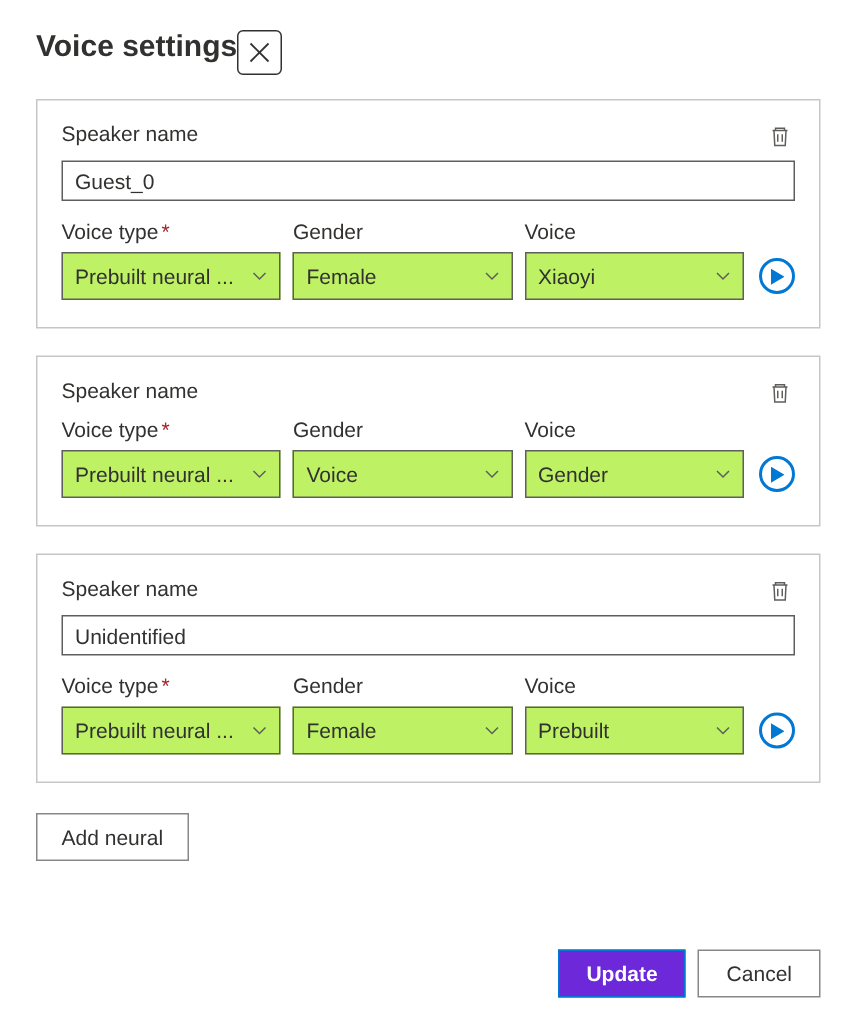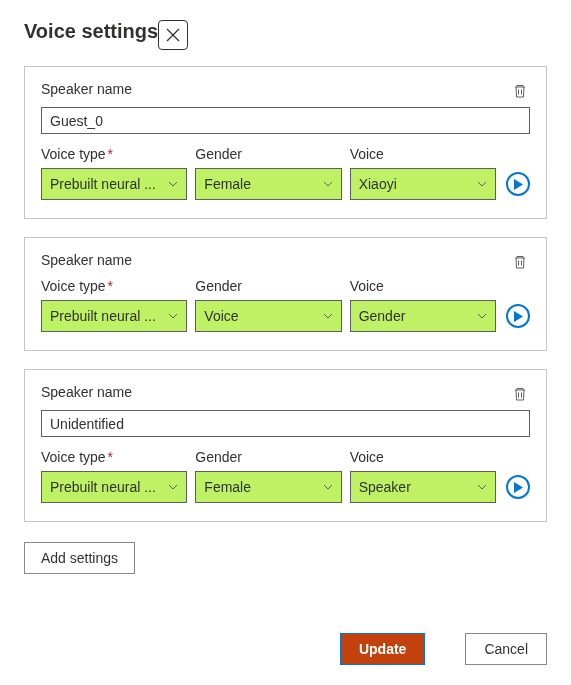--- a/index.html
+++ b/index.html
@@ -162,37 +162,36 @@
       position: absolute;
       bottom: 20px;
       right: 24px;
       display: flex;
       gap: 8px;
     }
     .btn-primary {
       height: 32px;
       padding: 0 18px;
       border: 1px solid #0078d4;
-      background: #c2410c;
+      background: #6d28d9;
       color: #fff;
       font-size: 14px;
       font-family: inherit;
       font-weight: 600;
       cursor: pointer;
     }
     .btn-secondary {
       height: 32px;
       padding: 0 18px;
       border: 1px solid #8a8886;
       background: #fff;
       color: #323130;
       font-size: 14px;
       font-family: inherit;
       cursor: pointer;
-      margin-left: 32px;
     }
   </style>
 </head>
 <body>
 
 
 
 <div class="header">
   <h1 class="title">Voice settings</h1>
   <button class="close-btn">
@@ -322,35 +321,35 @@
       <div class="dropdown">
         <button class="dropdown-input">Female</button>
         <svg class="chevron" viewBox="0 0 12 12" fill="none" stroke="#605e5c" stroke-width="1">
             <polyline points="2,4 6,8 10,4"></polyline>
           </svg>
       </div>
     </div>
     <div class="col">
       <span class="field-label">Voice</span>
       <div class="dropdown">
-        <button class="dropdown-input">Speaker</button>
+        <button class="dropdown-input">Prebuilt</button>
         <svg class="chevron" viewBox="0 0 12 12" fill="none" stroke="#605e5c" stroke-width="1">
             <polyline points="2,4 6,8 10,4"></polyline>
           </svg>
       </div>
     </div>
     <button class="play-btn">
       <svg viewBox="0 0 10 12" fill="#0078d4">
           <polygon points="0,0 10,6 0,12"></polygon>
         </svg>
     </button>
   </div>
 </div>
 
-<button class="add-speaker-btn">Add settings</button>
+<button class="add-speaker-btn">Add neural</button>
 
 <div class="footer">
   <button class="btn-primary">Update</button>
   <button class="btn-secondary">Cancel</button>
 </div>
 
 
 
 
 </body></html>

